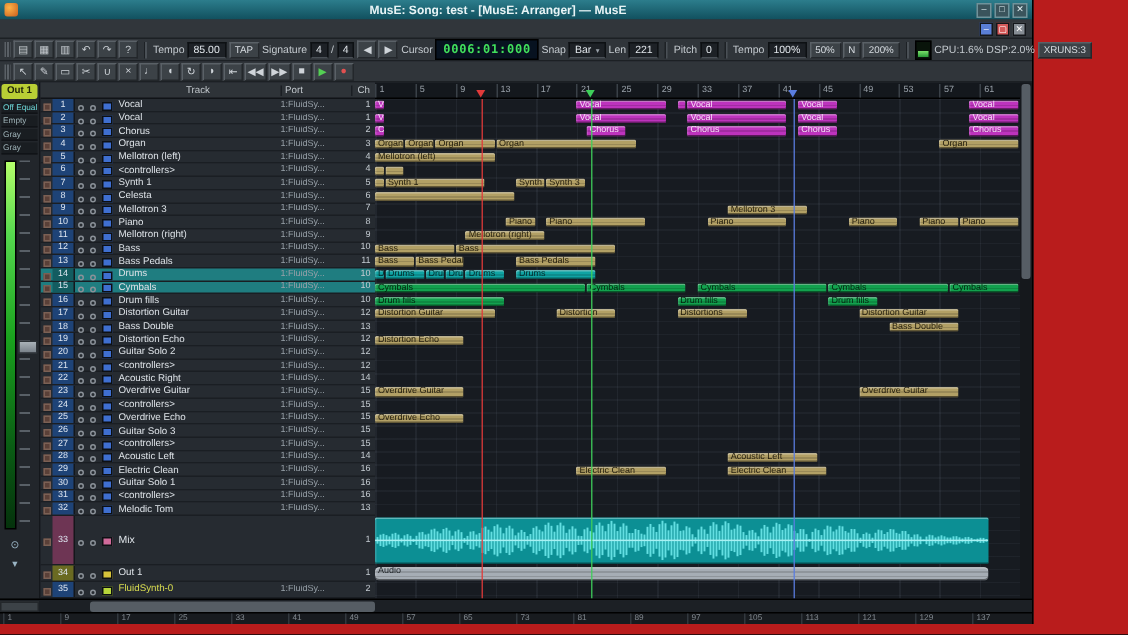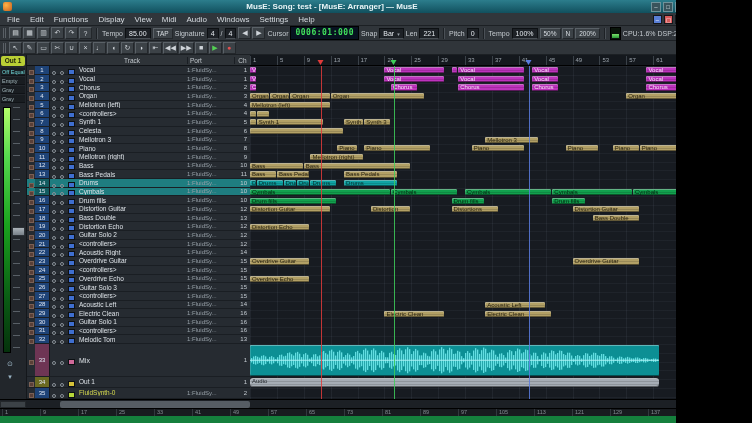--- a/index.html
+++ b/index.html
@@ -1,16 +1,16 @@
 <!DOCTYPE html>
 <html><head>
 <meta charset="utf-8">
 <style>
   html,body{margin:0;padding:0;background:#000;}
-  .stage{position:relative;width:676px;height:423px;background:#15803d;overflow:hidden;
+  .stage{position:relative;width:752px;height:423px;background:#b91c1c;overflow:hidden;
          font-family:"Liberation Sans",sans-serif;-webkit-font-smoothing:antialiased;}
   .window{position:absolute;left:0;top:0;width:688px;height:416px;background:#2b3036;border-right:1px solid #000;}
 
   
   .titlebar{position:absolute;left:0;top:0;width:688px;height:13px;display:flex;align-items:center;
             background:linear-gradient(#2c7d8c,#11505e);padding:0 3px;box-sizing:border-box;}
   .appicon{width:9px;height:9px;border-radius:2px;background:radial-gradient(circle at 35% 35%,#ffb347,#c85f1e);margin-right:3px;flex:none;}
   .title{flex:1;text-align:center;color:#e8f4f6;font-size:8px;font-weight:bold;white-space:nowrap;overflow:hidden;}
   .wbtn{width:10px;height:10px;margin-left:2px;flex:none;background:#3a545c;border:1px solid #6f939b;color:#e3f1f4;
         font-size:6px;line-height:8px;text-align:center;box-sizing:border-box;}
@@ -134,32 +134,20 @@
       <span class="appicon"></span>
       <span class="title">MusE: Song: test - [MusE: Arranger] — MusE</span>
       <span class="winbtns" id="winbtns" style="display:flex;">
           <span class="wbtn">–</span>
           <span class="wbtn">□</span>
           <span class="wbtn">✕</span>
         </span>
     </div>
 
     <div class="menubar">
-      <span id="menus" style="display:flex;">
-          <span class="mitem">File</span>
-          <span class="mitem">Edit</span>
-          <span class="mitem">Functions</span>
-          <span class="mitem">Display</span>
-          <span class="mitem">View</span>
-          <span class="mitem">Midi</span>
-          <span class="mitem">Audio</span>
-          <span class="mitem">Windows</span>
-          <span class="mitem">Settings</span>
-          <span class="mitem">Help</span>
-        </span>
       <span class="mdis" id="mdiicons">
           <span class="mdisq" style="background: rgb(90, 127, 214);">–</span>
           <span class="mdisq" style="background: rgb(214, 90, 90);">▢</span>
           <span class="mdisq" style="background: rgb(134, 141, 148);">✕</span>
         </span>
     </div>
 
     <div class="tb tb1">
       <span class="grip"></span>
       <span class="iconrow" id="tb1icons">

